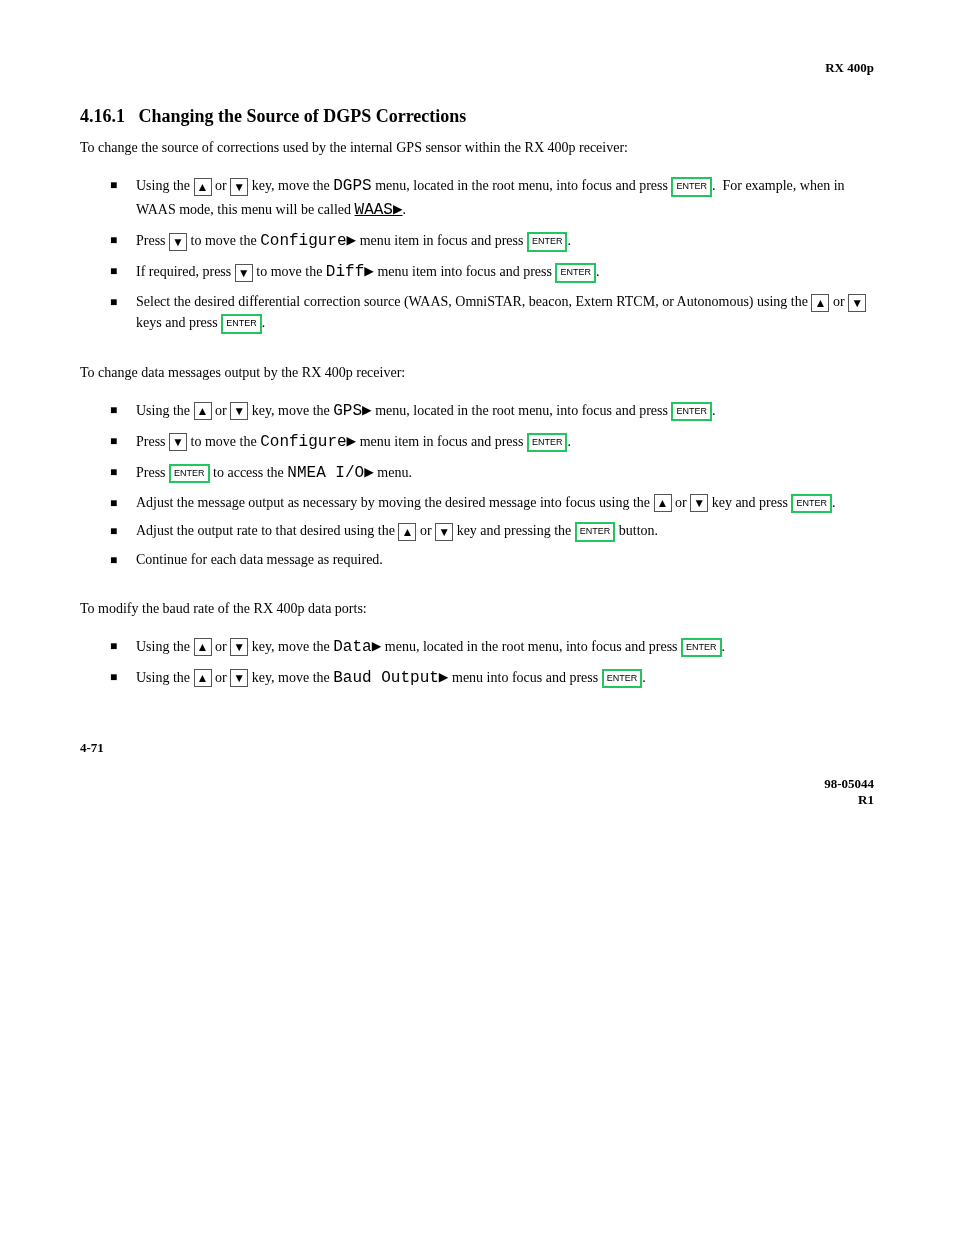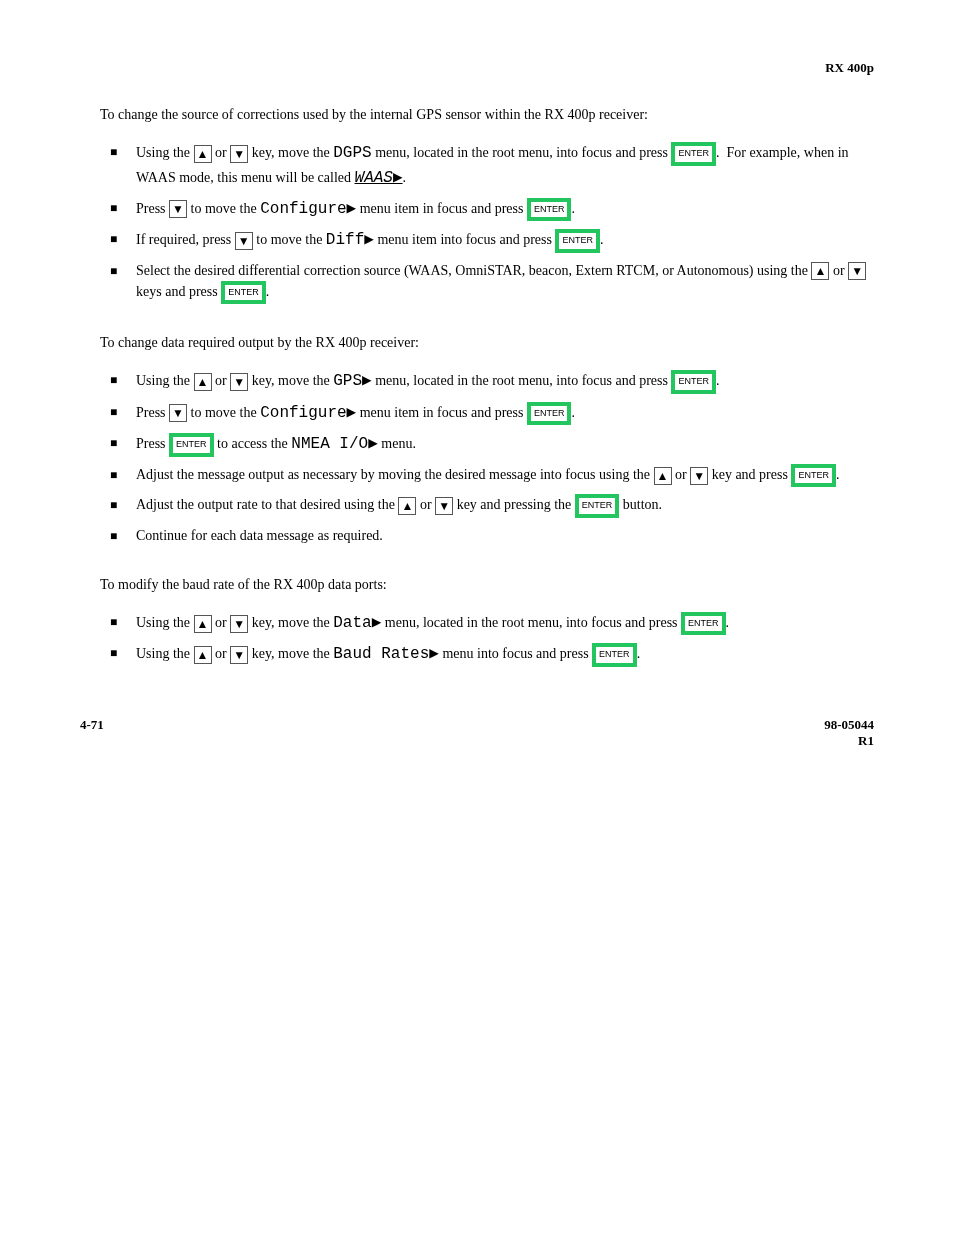--- a/index.html
+++ b/index.html
@@ -18,21 +18,20 @@
       font-size: 13px;
       margin-bottom: 18px;
     }
     h2 {
       font-size: 18px;
       font-weight: bold;
       margin-bottom: 10px;
       margin-top: 30px;
     }
     .section-intro {
-      margin-left: 20px;
       margin-bottom: 16px;
       line-height: 1.5;
       font-size: 14px;
     }
     ul.bullet-list {
       list-style: none;
       margin-left: 30px;
       margin-bottom: 20px;
     }
     ul.bullet-list li {
@@ -46,21 +45,21 @@
       min-width: 18px;
       margin-right: 8px;
       margin-top: 2px;
       font-size: 12px;
     }
     ul.bullet-list li .bullet-text {
       flex: 1;
     }
     .key-btn-enter {
       font-size: 9px;
-      border: 4px solid #22c55e;
+      border: 2px solid #22c55e;
       padding: 1px 3px;
       display: inline-block;
       vertical-align: middle;
       background: #fff;
       font-family: Arial, sans-serif;
     }
     .arrow-up {
       display: inline-block;
       width: 18px;
       height: 18px;
@@ -89,42 +88,44 @@
     .page-footer {
       display: flex;
       justify-content: space-between;
       margin-top: 50px;
       font-size: 13px;
       font-weight: bold;
       gap: 35px;
     }
     .footer-right {
       text-align: right;
+      margin-top: 36px;
     }
     .section-gap {
       margin-top: 28px;
     }
   </style>
 </head>
 <body>
 
 <div class="page-header">
   <span>RX 400p</span>
 </div>
 
 <div class="section-gap">
+  <h2>4.16.1&nbsp;&nbsp;&nbsp;Changing the Source of DGPS Corrections</h2>
   <div class="section-intro">
     To change the source of corrections used by the internal GPS sensor within the RX 400p receiver:
   </div>
   <ul class="bullet-list">
     <li>
       <span class="bullet-icon">■</span>
       <span class="bullet-text">
         Using the <span class="arrow-up">▲</span> or <span class="arrow-down">▼</span> key, move the <span class="mono">DGPS</span> menu, located in the root menu, into focus
-        and press <span class="key-btn-enter">ENTER</span>. &nbsp;For example, when in WAAS mode, this menu will be called <span class="mono" style="text-decoration:underline;font-style:italic;">WAAS▶</span>.
+        and press <span class="key-btn-enter">ENTER</span>. &nbsp;For example, when in WAAS mode, this menu will be called <span class="mono" style="text-decoration:underline;">WAAS▶</span>.
       </span>
     </li>
     <li>
       <span class="bullet-icon">■</span>
       <span class="bullet-text">
         Press <span class="arrow-down">▼</span> to move the <span class="mono">Configure▶</span> menu item in focus and press <span class="key-btn-enter">ENTER</span>.
       </span>
     </li>
     <li>
       <span class="bullet-icon">■</span>
@@ -136,21 +137,21 @@
       <span class="bullet-icon">■</span>
       <span class="bullet-text">
         Select the desired differential correction source (WAAS, OmniSTAR, beacon, Extern RTCM, or Autonomous) using the <span class="arrow-up">▲</span> or <span class="arrow-down">▼</span> keys and press <span class="key-btn-enter">ENTER</span>.
       </span>
     </li>
   </ul>
 </div>
 
 <div class="section-gap">
   <div class="section-intro">
-    To change data required output by the RX 400p receiver:
+    To change data messages output by the RX 400p receiver:
   </div>
   <ul class="bullet-list">
     <li>
       <span class="bullet-icon">■</span>
       <span class="bullet-text">
         Using the <span class="arrow-up">▲</span> or <span class="arrow-down">▼</span> key, move the <span class="mono">GPS▶</span> menu, located in the root menu, into focus
         and press <span class="key-btn-enter">ENTER</span>.
       </span>
     </li>
     <li>
@@ -196,21 +197,21 @@
     <li>
       <span class="bullet-icon">■</span>
       <span class="bullet-text">
         Using the <span class="arrow-up">▲</span> or <span class="arrow-down">▼</span> key, move the <span class="mono">Data▶</span> menu, located in the root menu, into
         focus and press <span class="key-btn-enter">ENTER</span>.
       </span>
     </li>
     <li>
       <span class="bullet-icon">■</span>
       <span class="bullet-text">
-        Using the <span class="arrow-up">▲</span> or <span class="arrow-down">▼</span> key, move the <span class="mono">Baud Rates▶</span> menu into focus and press <span class="key-btn-enter">ENTER</span>.
+        Using the <span class="arrow-up">▲</span> or <span class="arrow-down">▼</span> key, move the <span class="mono">Baud Output▶</span> menu into focus and press <span class="key-btn-enter">ENTER</span>.
       </span>
     </li>
   </ul>
 </div>
 
 <div class="page-footer">
   <span>4-71</span>
   <div class="footer-right">
     <div>98-05044</div>
     <div>R1</div>

